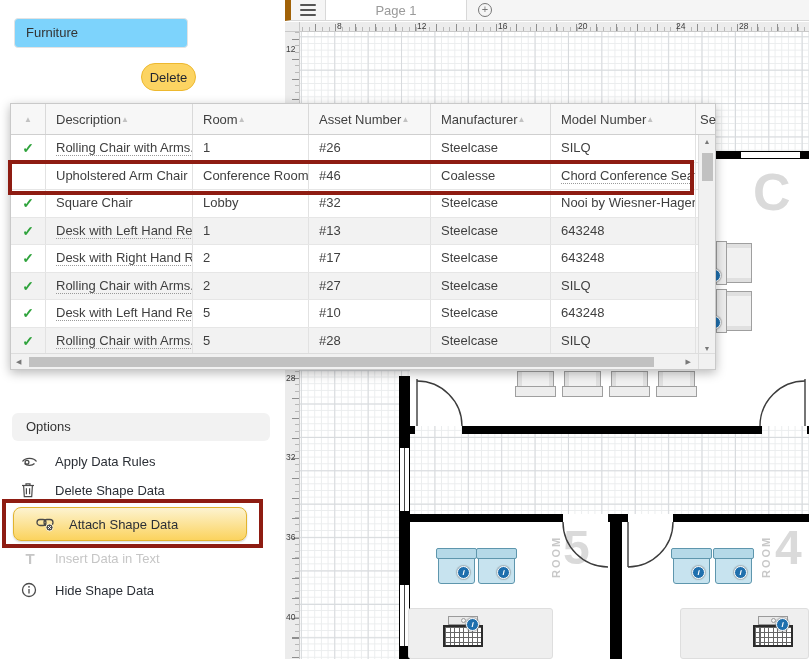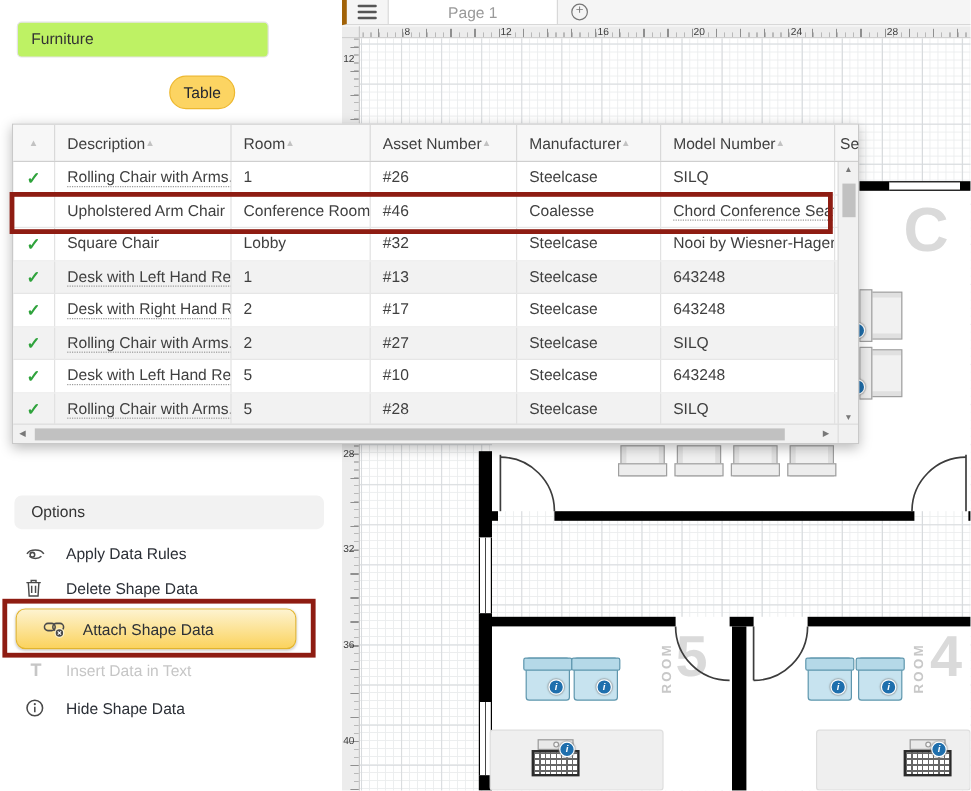--- a/index.html
+++ b/index.html
@@ -4,21 +4,21 @@
 <style>
   * { margin:0; padding:0; box-sizing:border-box; }
   html,body { width:809px; height:659px; overflow:hidden; background:#fff;
     font-family:"Liberation Sans", sans-serif; }
   #root { position:relative; width:809px; height:659px; background:#fff; overflow:hidden; }
   .abs { position:absolute; }
 
   
   #canvas-wrap { left:285px; top:0; width:524px; height:659px; }
   #tabbar { left:0; top:0; width:524px; height:21px; background:#f5f5f5;
-    border-bottom:1px solid #d8d8d8; border-left:4px solid #a16207; display:flex; align-items:stretch; }
+    border-bottom:1px solid #d8d8d8; border-left:6px solid #a16207; display:flex; align-items:stretch; }
   #hamburger { width:34px; display:flex; flex-direction:column; justify-content:center; gap:3px; padding:0 9px; }
   #hamburger i { display:block; height:2px; background:#555; border-radius:1px; }
   #page-tab { width:142px; background:#fff; border-left:1px solid #d8d8d8; border-right:1px solid #d8d8d8;
     color:#9a9a9a; font-size:13px; display:flex; align-items:center; justify-content:center; }
   #add-page { width:36px; display:flex; align-items:center; justify-content:center; color:#777; }
   #add-page .circ { width:14px; height:14px; border:1.2px solid #777; border-radius:50%;
     font-size:11px; line-height:11px; text-align:center; }
 
   #h-ruler { left:15px; top:22px; width:509px; height:10px; background:#ececec; border-bottom:1px solid #c9c9c9;
     background-image:
@@ -71,21 +71,21 @@
     background:#f5f5f5; margin:1px auto 0; }
   .kbd { width:40px; height:22px; background:#fff; border:2px solid #2b2b2b;
     background-image:
       repeating-linear-gradient(to right,#666 0 1px,transparent 1px 4.5px),
       repeating-linear-gradient(to bottom,#666 0 1px,transparent 1px 5px); }
   .info-dot { width:13px; height:13px; border-radius:50%; background:#1f6fad; border:1px solid #fff;
     box-shadow:0 0 1px 1px rgba(120,120,120,.45); color:#fff; font-size:8px; font-weight:bold;
     font-style:italic; display:flex; align-items:center; justify-content:center; }
 
   
-  #furniture-field { left:14px; top:18px; width:210px; height:30px; background:#bef264;
+  #furniture-field { left:14px; top:18px; width:174px; height:30px; background:#7dd3fc;
     border:1px solid #e3e3e3; border-radius:4px; font-size:13px; color:#333;
     padding-left:11px; line-height:28px; }
   #actions-btn { left:188px; top:18px; width:77px; height:30px; background:#9d9d9d; border-radius:4px;
     color:#fff; font-size:13px; display:flex; align-items:center; justify-content:center; gap:6px; }
   #actions-btn .car { font-size:10px; margin-top:1px; }
   .tab-plain { font-size:13px; color:#2b2f36; top:70px;margin-top:37px; }
   #tab-table { left:141px; top:63px; width:55px; height:28px; background:#fcd462; border:1px solid #edb82f;
     border-radius:14px; font-size:13px; color:#1f2430; display:flex; align-items:center; justify-content:center; }
 
   #options-header { left:12px; top:413px; width:258px; height:28px; background:#f2f2f2; border-radius:6px;
@@ -154,21 +154,21 @@
         <span class="circ">+</span>
       </div>
     </div>
 
     <div id="ruler-corner" class="abs"></div>
     <div id="h-ruler" class="abs">
       <span style="left:37px">8</span>
       <span style="left:117px">12</span>
       <span style="left:198px">16</span>
       <span style="left:278px">20</span>
-      <span style="left:359px">24</span>
+      <span style="left:376px">24</span>
       <span style="left:439px">28</span>
     </div>
     <div id="v-ruler" class="abs">
       <span style="top:12px">12</span>
       <span style="top:341px">28</span>
       <span style="top:420px">32</span>
       <span style="top:500px">36</span>
       <span style="top:580px">40</span>
     </div>
 
@@ -245,21 +245,21 @@
       <div class="abs info-dot" style="left:197px; top:534px;">i</div>
       <div class="abs info-dot" style="left:392px; top:534px;">i</div>
       <div class="abs info-dot" style="left:434px; top:534px;">i</div>
     </div>
   </div>
 
   <div id="furniture-field" class="abs">Furniture</div>
   <span class="abs tab-plain" style="left:27px">Schema</span>
   <span class="abs tab-plain" style="left:100px">Data</span>
   <div id="tab-table" class="abs">
-    <span>Table</span>
+    <span>Delete</span>
   </div>
 
   <div id="options-header" class="abs">Options</div>
 
   <div class="abs opt-item" style="top:449px;">
     <span class="oi">
       <svg class="icon" width="17" height="13" viewBox="0 0 17 13">
           <g stroke="#4a4a4a" stroke-width="1.3" fill="none">
         <path d="M1.5 6.5 C4 2.2 13 2.2 15.5 6.5"></path>
             <path d="M3.5 8.5 C6 11 11 11 13.5 8.5"></path>

